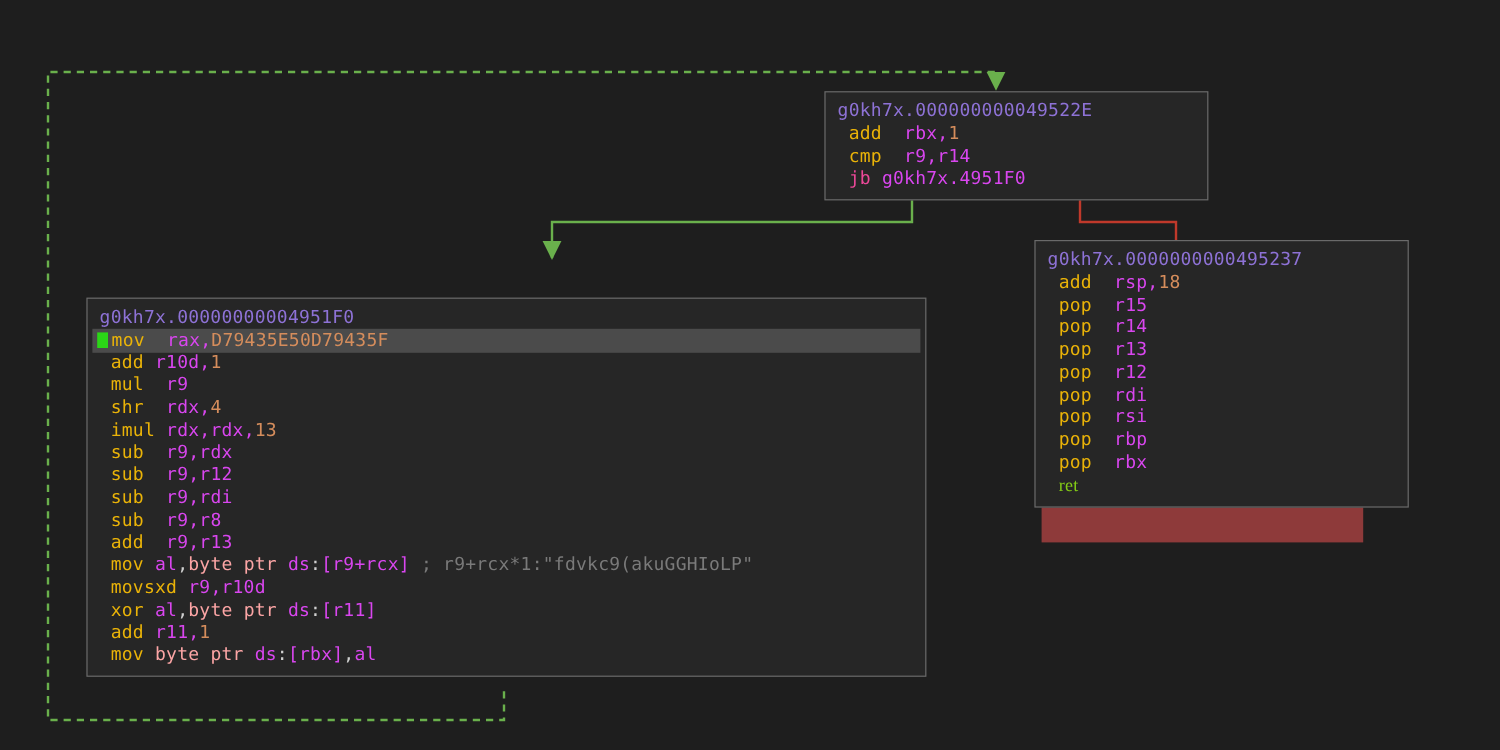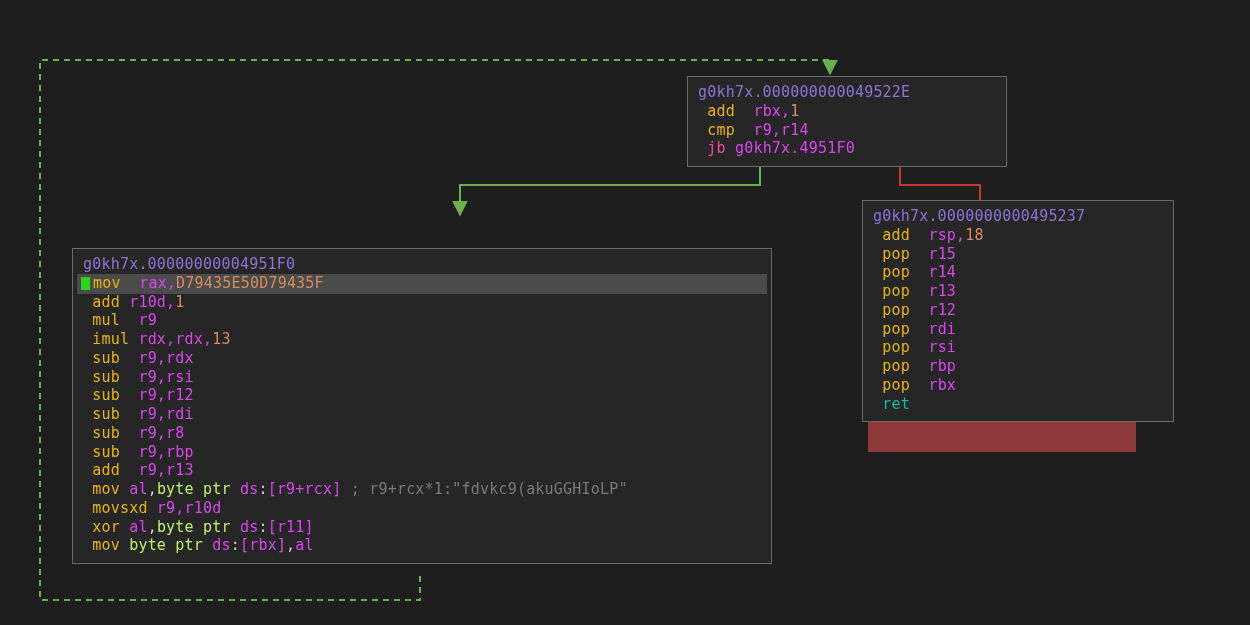--- a/index.html
+++ b/index.html
@@ -33,22 +33,22 @@
   .node .ln {
     white-space: pre;
   }
   .mn  { color: #eab308; }
   .reg { color: #d946ef; }
   .cm  { color: #d0d0d0; }
   .num { color: #d58d5c; }
   .cmt { color: #7a7a7a; }
   .jmp { color: #ec4899; }
   .jt  { color: #d946ef; }
-  .ret { color: #14b8a6; }
-  .memkw { color: #bef264; }
+  .ret { color: #84cc16; font-family: Liberation Serif, serif; }
+  .memkw { color: #fca5a5; }
   .highlight {
     position: absolute;
     left: 4px;
     right: 4px;
     background: #4b4b4b;
     height: 20px;
     z-index: 0;
     pointer-events: none;
   }
   .ip-marker {
@@ -108,31 +108,31 @@
 
   <div class="node" id="node2" style="left:72px; top:216px; width:700px;margin-top:32px;">
     <div class="highlight" style="top:25px;"></div>
     <span class="ip-marker" style="left:8px; top:28px;"></span>
     <div class="code">
       <div class="addr">g0kh7x.00000000004951F0</div>
 
       <div class="ln" style="padding-left:10px"><span class="mn">mov</span>  <span class="reg">rax,</span><span class="num">D79435E50D79435F</span></div>
       <div class="ln"> <span class="mn">add</span> <span class="reg">r10d,</span><span class="num">1</span></div>
       <div class="ln"> <span class="mn">mul</span>  <span class="reg">r9</span></div>
+      <div class="ln"> <span class="mn">shr</span>  <span class="reg">rdx,</span><span class="num">4</span></div>
       <div class="ln"> <span class="mn">imul</span> <span class="reg">rdx,rdx,</span><span class="num">13</span></div>
       <div class="ln"> <span class="mn">sub</span>  <span class="reg">r9,rdx</span></div>
-      <div class="ln"> <span class="mn">sub</span>  <span class="reg">r9,rsi</span></div>
       <div class="ln"> <span class="mn">sub</span>  <span class="reg">r9,r12</span></div>
       <div class="ln"> <span class="mn">sub</span>  <span class="reg">r9,rdi</span></div>
       <div class="ln"> <span class="mn">sub</span>  <span class="reg">r9,r8</span></div>
-      <div class="ln"> <span class="mn">sub</span>  <span class="reg">r9,rbp</span></div>
       <div class="ln"> <span class="mn">add</span>  <span class="reg">r9,r13</span></div>
       <div class="ln"> <span class="mn">mov</span> <span class="reg">al</span><span class="cm">,</span><span class="memkw">byte ptr </span><span class="reg">ds</span><span class="cm">:</span><span class="reg">[r9+rcx]</span><span class="cmt"> ; r9+rcx*1:"fdvkc9(akuGGHIoLP"</span></div>
       <div class="ln"> <span class="mn">movsxd</span> <span class="reg">r9,r10d</span></div>
       <div class="ln"> <span class="mn">xor</span> <span class="reg">al</span><span class="cm">,</span><span class="memkw">byte ptr </span><span class="reg">ds</span><span class="cm">:</span><span class="reg">[r11]</span></div>
+      <div class="ln"> <span class="mn">add</span> <span class="reg">r11,</span><span class="num">1</span></div>
       <div class="ln"> <span class="mn">mov</span> <span class="memkw">byte ptr </span><span class="reg">ds</span><span class="cm">:</span><span class="reg">[rbx]</span><span class="cm">,</span><span class="reg">al</span></div>
     </div>
   </div>
 
   <div class="redshadow" style="left:868px; top:222px; width:268px; height:230px;"></div>
   <div class="node" id="node3" style="left:862px; top:200px; width:312px;">
     <div class="code">
       <div class="addr">g0kh7x.0000000000495237</div>
       <div class="ln"> <span class="mn">add</span>  <span class="reg">rsp,</span><span class="num">18</span></div>
       <div class="ln"> <span class="mn">pop</span>  <span class="reg">r15</span></div>

